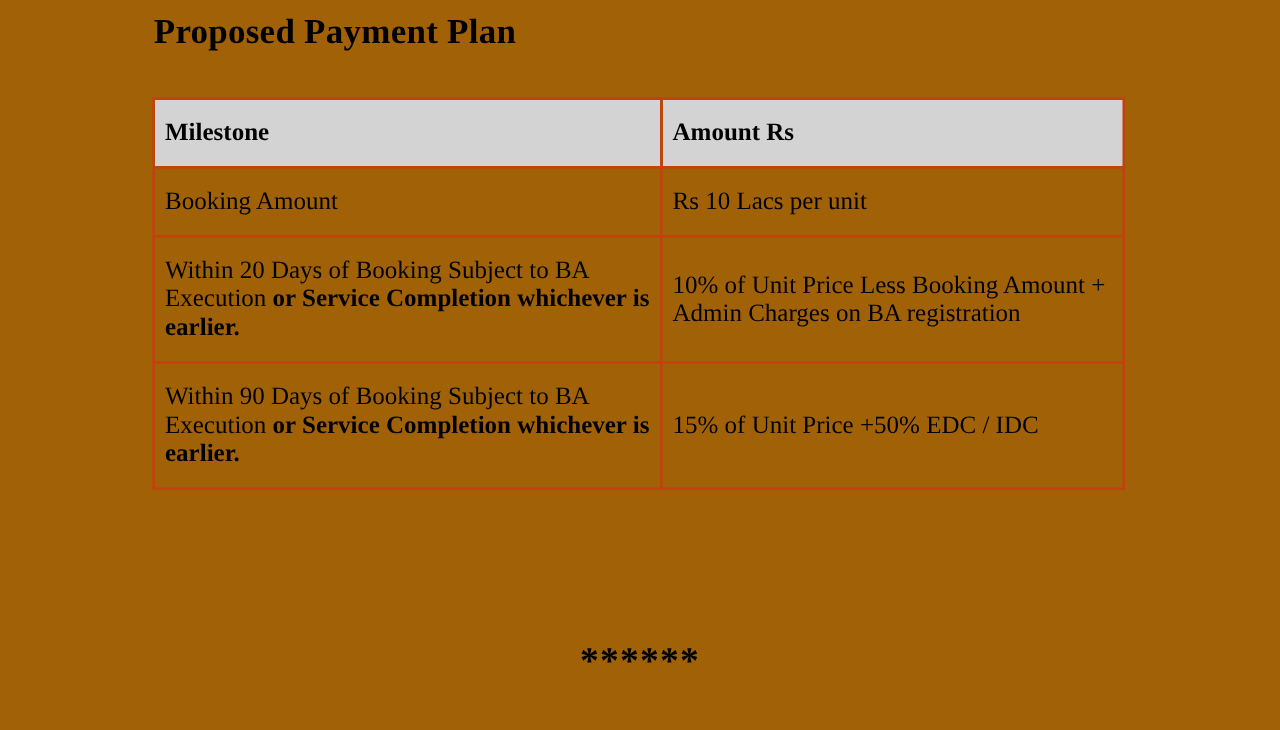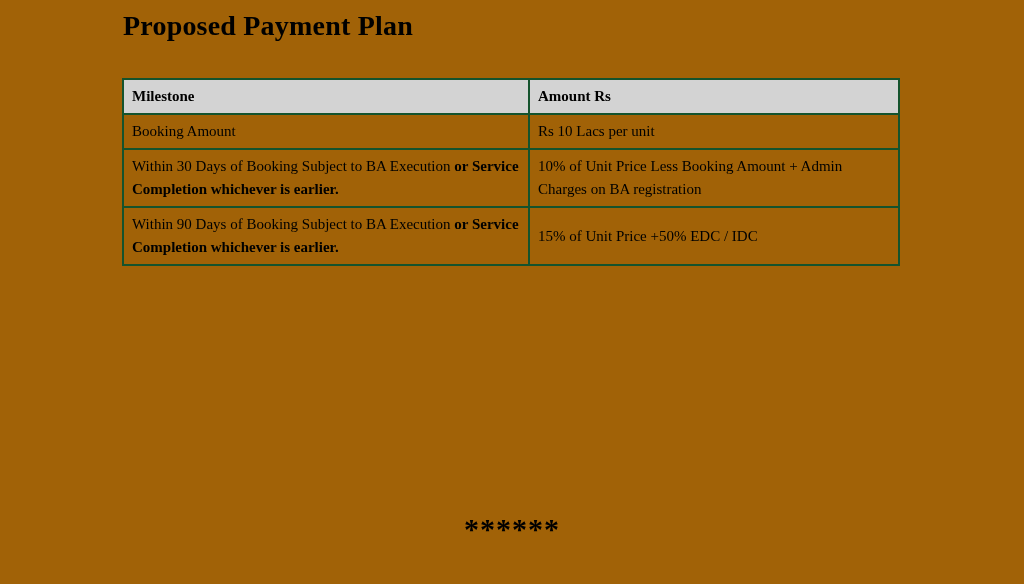--- a/index.html
+++ b/index.html
@@ -27,23 +27,23 @@
   table.payment-table {
     position: absolute;
     left: 122px;
     top: 78px;
     width: 778px;
     border-collapse: collapse;
     table-layout: fixed;
   }
   .payment-table th,
   .payment-table td {
-    border: 2px solid #14532d;
-    padding: 5px 8px;
-    font-size: 15px;
+    border: 2px solid #c2410c;
+    padding: 15px 8px;
+    font-size: 20px;
     line-height: 23px;
     vertical-align: middle;
     overflow: hidden;
   }
   .payment-table th {
     background: #d3d3d3;
     font-weight: bold;
     height: 22px;
   }
   .col-milestone { width: 406px; }
@@ -82,21 +82,21 @@
         <th class="th-amount">Amount Rs</th>
       </tr>
     </thead>
     <tbody>
     <tr class="row-single">
       <td><span>Booking Amount</span></td>
       <td>Rs 10 Lacs per unit</td>
     </tr>
 
     <tr>
-      <td><span>Within 30 Days of Booking Subject to BA Execution </span><span class="seg-bold">or Service Completion whichever is earlier.</span></td>
+      <td><span>Within 20 Days of Booking Subject to BA Execution </span><span class="seg-bold">or Service Completion whichever is earlier.</span></td>
       <td>10% of Unit Price Less Booking Amount + Admin Charges on BA registration</td>
     </tr>
 
 
     <tr>
       <td><span>Within 90 Days of Booking Subject to BA Execution </span><span class="seg-bold">or Service Completion whichever is earlier.</span></td>
       <td>15% of Unit Price +50% EDC / IDC</td>
     </tr>
 
 

